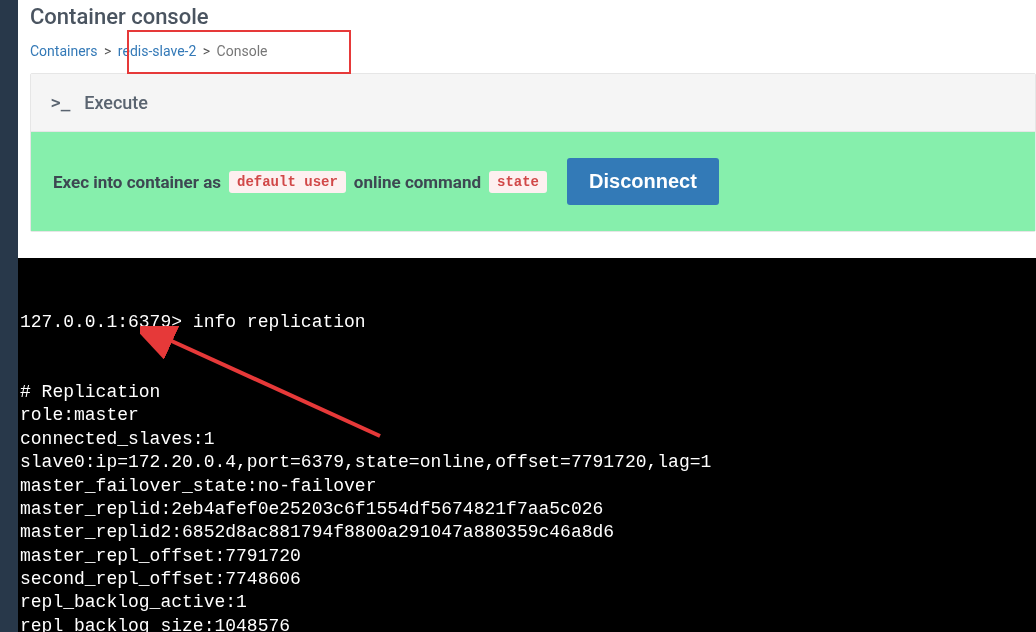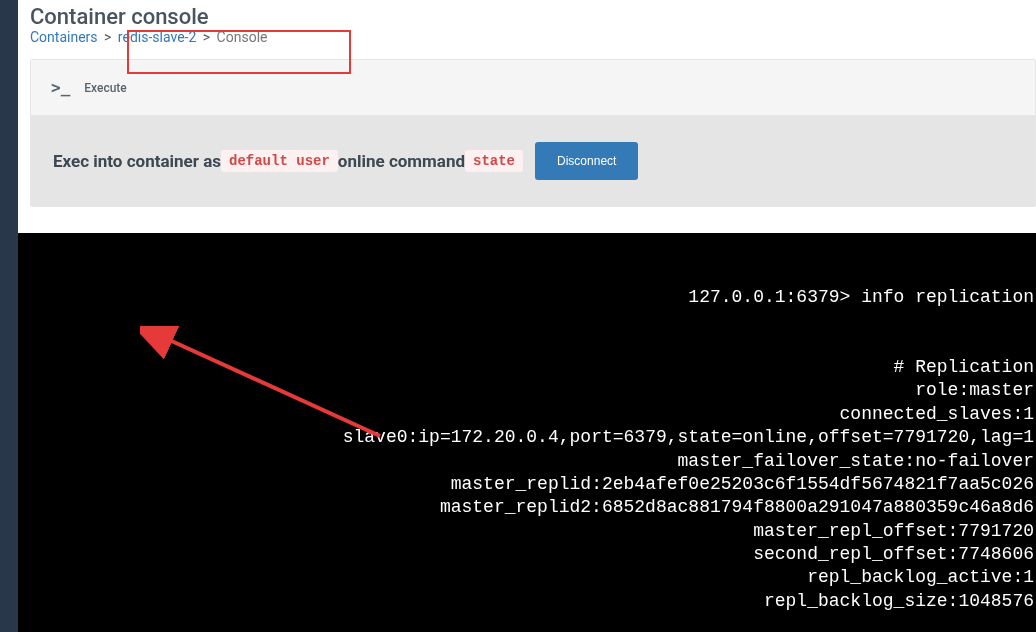--- a/index.html
+++ b/index.html
@@ -23,21 +23,21 @@
       background: #28384a;
     }
     .content {
       margin-left: 30px;
       padding-top: 4px;
     }
     .page-title {
       font-size: 22px;
       font-weight: 500;
       color: #4a5460;
-      margin-bottom: 0;
+      margin-bottom: 14px;
     }
     .breadcrumb {
       font-size: 14px;
       color: #777;
       margin-bottom: 14px;
     }
     .breadcrumb a {
       color: #3379b7;
       text-decoration: none;
     }
@@ -67,29 +67,30 @@
       gap: 14px;
       border-bottom: 1px solid #e6e6e6;
     }
     .terminal-icon {
       color: #5a6470;
       font-weight: bold;
       font-size: 16px;
       font-family: monospace;
     }
     .panel-header-title {
-      font-size: 12px;
+      font-size: 18px;
       color: #5a6470;
       font-weight: 500;
     }
     .panel-body {
-      background: #e5e5e5;
+      background: #86efac;
       padding: 26px 22px;
       display: flex;
       align-items: center;
+      gap: 8px;
       flex-wrap: wrap;
     }
     .exec-text {
       font-size: 17px;
       font-weight: 700;
       color: #3d4852;
     }
     .code-tag {
       background: #fdf0f0;
       color: #d14848;
@@ -97,40 +98,40 @@
       font-size: 14px;
       font-weight: 700;
       padding: 3px 8px;
       border-radius: 3px;
     }
     .disconnect-btn {
       background: #337ab7;
       color: #fff;
       border: none;
       padding: 12px 22px;
-      font-size: 12px;
+      font-size: 20px;
       border-radius: 3px;
       cursor: pointer;
       margin-left: 12px;
+      font-weight: bold;
     }
     .terminal {
       margin-top: 26px;
       margin-left: -12px;
       background: #000;
       color: #fff;
       font-family: "Courier New", monospace;
       font-size: 18px;
       line-height: 1.3;
       padding: 6px 2px;
       white-space: pre;
       position: relative;
     }
     .terminal-line {
       white-space: pre;
-      text-align: right;
     }
     .arrow-svg {
       position: absolute;
       left: 140px;
       top: 326px;
       pointer-events: none;
       z-index: 10;
     }
   </style>
 </head>

